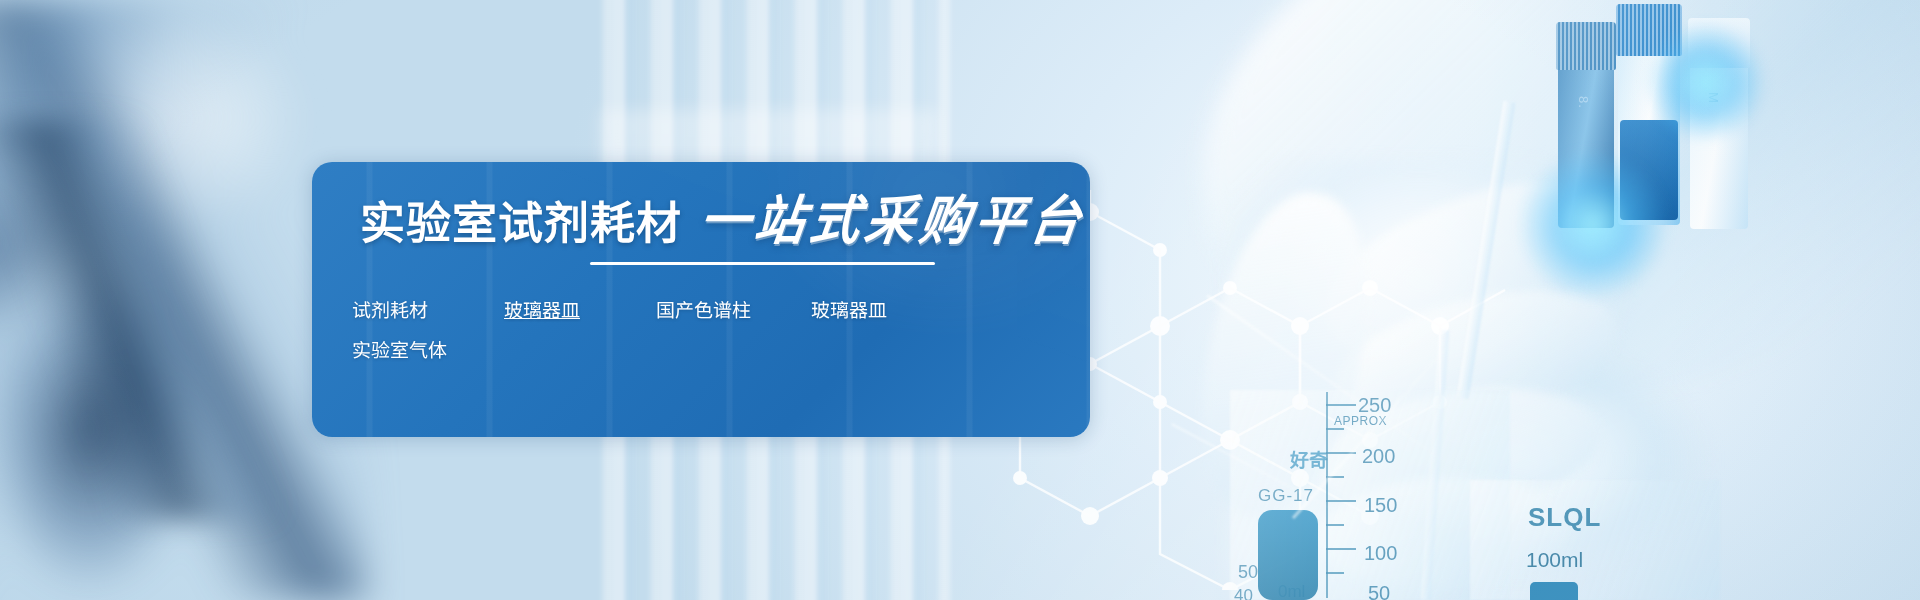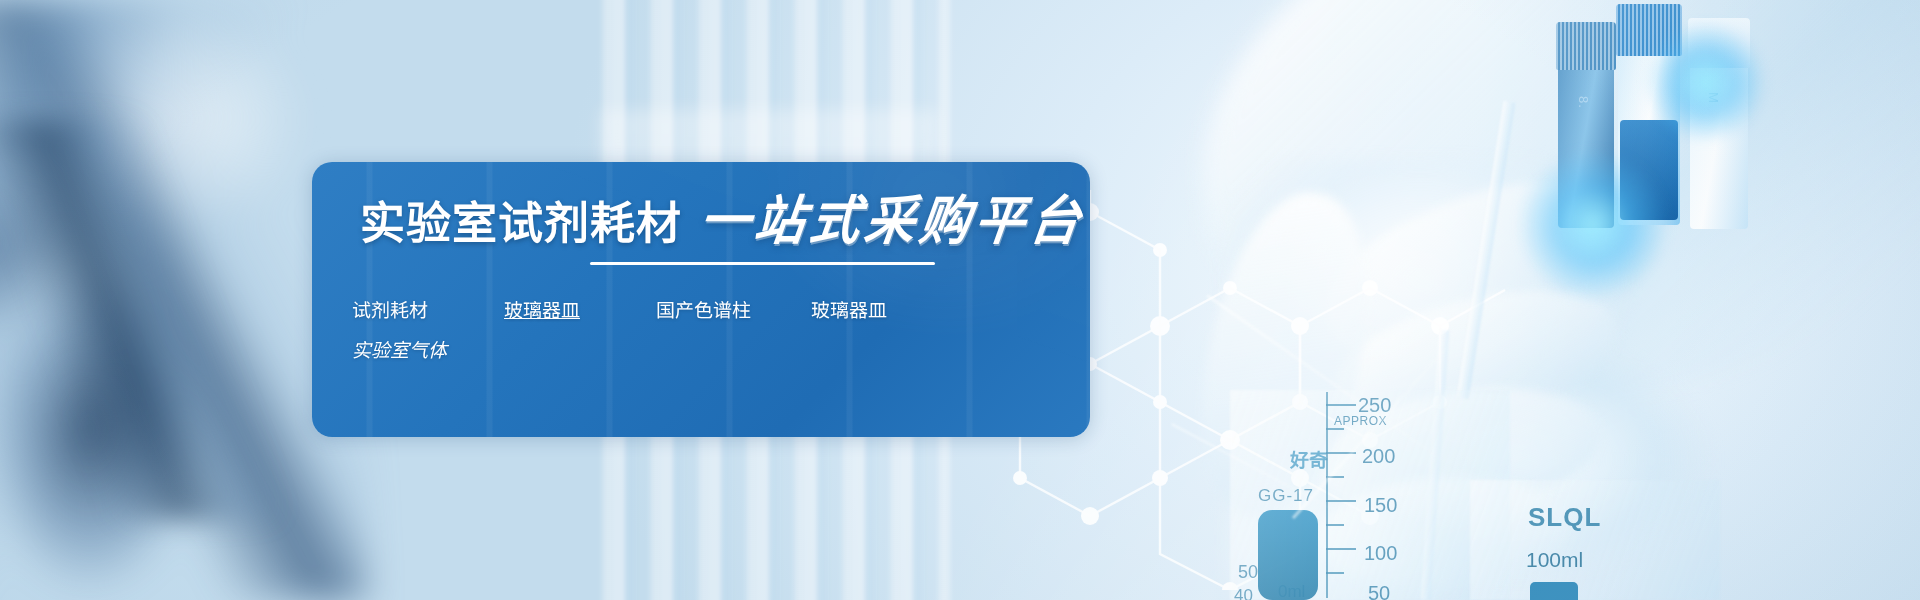--- a/index.html
+++ b/index.html
@@ -157,21 +157,21 @@
     transform:skewX(-7deg) scaleY(1.06);
     text-shadow:1px 2px 0 rgba(255,255,255,.35), 0 3px 7px rgba(12,50,92,.4);
   }
   .hl-underline{
     position:absolute;left:278px;top:100px;width:345px;height:3px;
     background:#ffffff;border-radius:2px;
   }
 
   .cat-rows{position:absolute;left:40px;top:138px;width:700px;}
   .cat-row{display:flex;margin-bottom:17px;}
-  .cat-row:last-child{margin-bottom:0;font-style:italic;}
+  .cat-row:last-child{margin-bottom:0;}
   .cat-item{
     color:#ffffff;font-size:19px;line-height:1.2;white-space:nowrap;
     font-family:"Liberation Sans","DejaVu Sans",sans-serif;
     text-shadow:0 1px 3px rgba(10,45,85,.35);
     cursor:pointer;
   }
   .w1{width:152px;}
   .w2{width:152px;text-decoration:underline;}
   .w3{width:155px;}
 </style>

